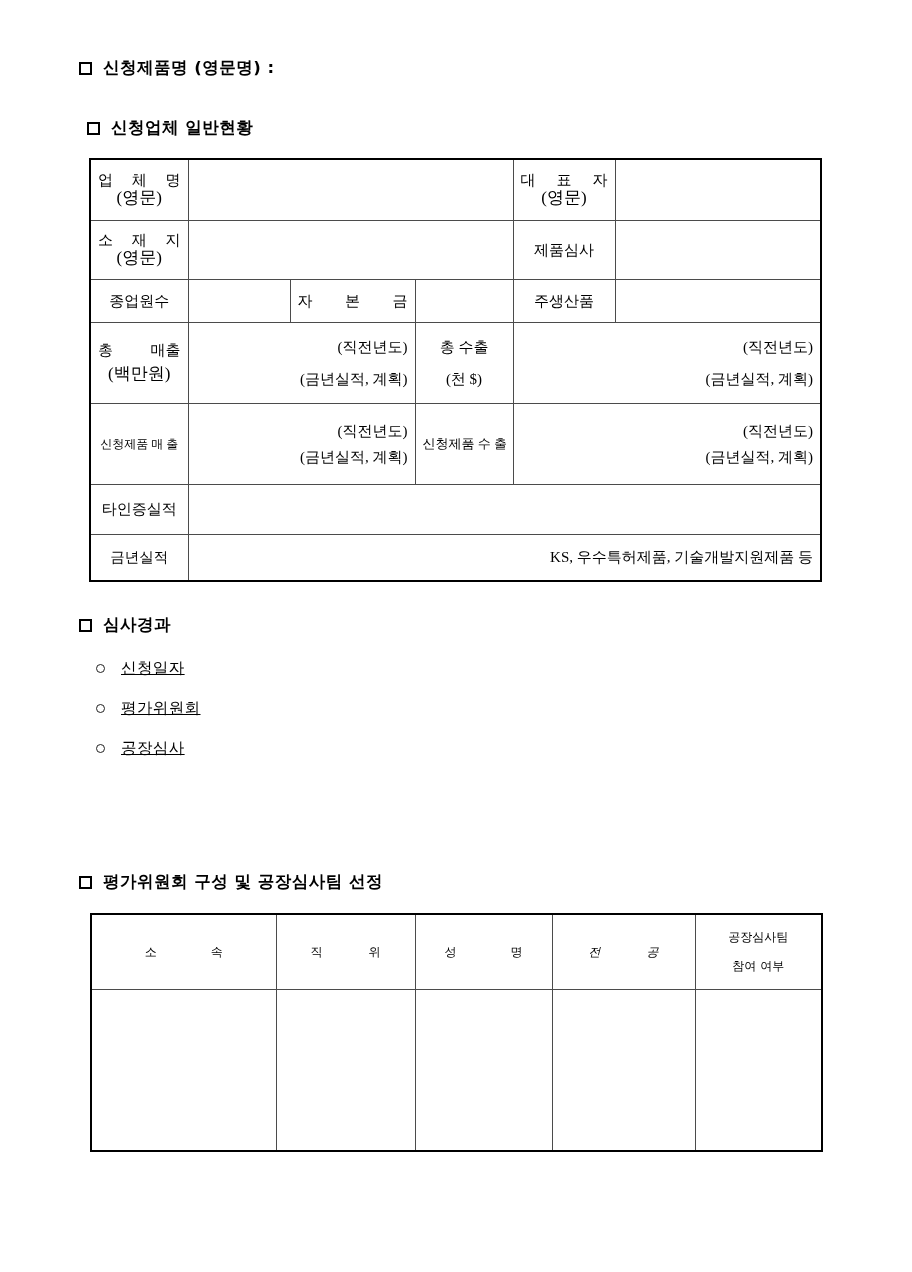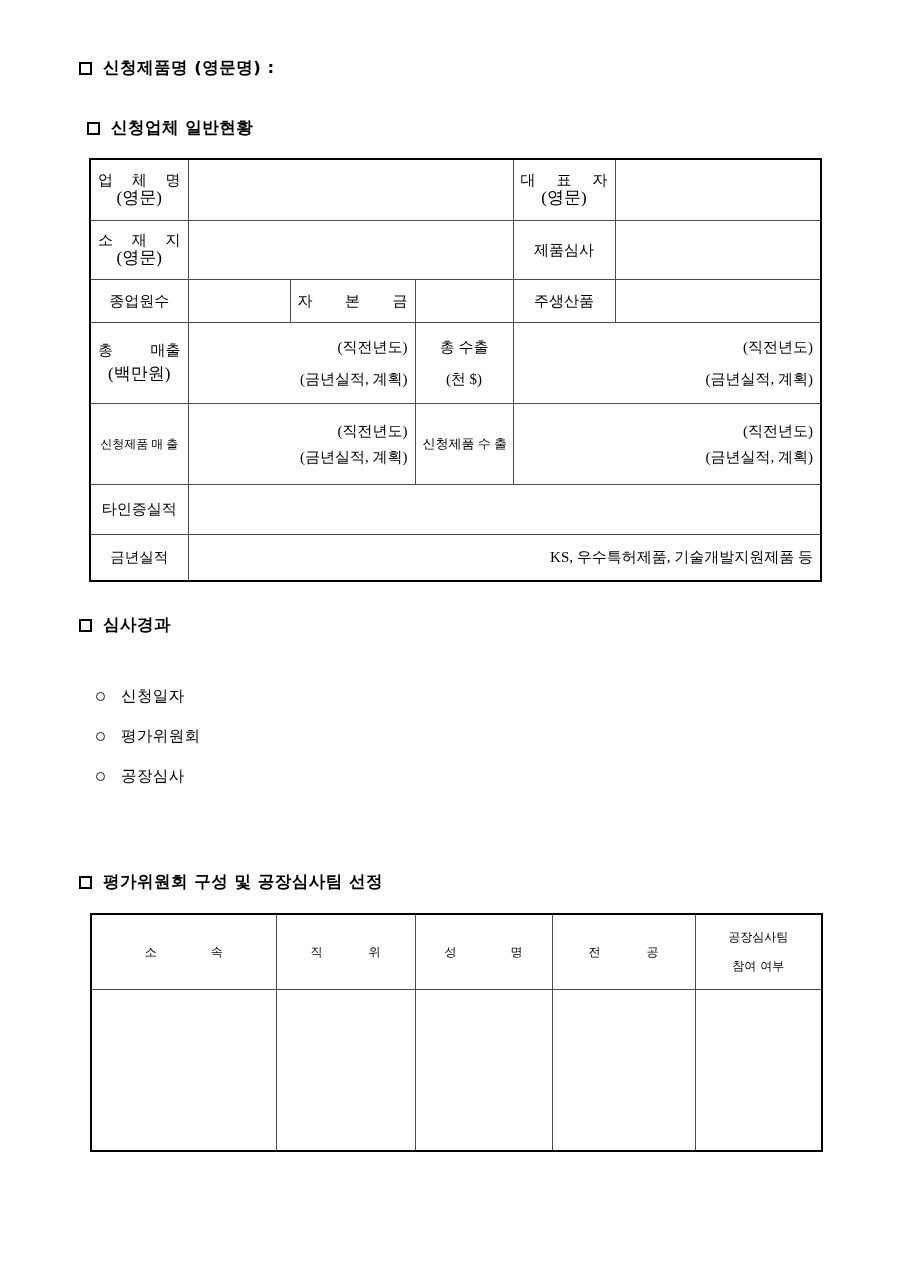--- a/index.html
+++ b/index.html
@@ -45,22 +45,23 @@
     flex: none;
     position: relative;
     top: 0px;
   }
   .heading .htext { display: inline-block; }
 
   
   .bullet-list {
     position: absolute;
     left: 96px;
-    top: 676px;
+    top: 648px;
     width: 340px;
+    text-decoration: underline;
   }
   .bullet-item {
     display: flex;
     align-items: center;
     height: 40px;
     font-size: 15.5px;
     letter-spacing: 0.4px;
     font-family: "DejaVu Serif", "Liberation Serif", serif;
   }
   .bullet-item .dot {
@@ -284,21 +285,21 @@
         <td class="hd">
           <span class="spread" style="width:78px; margin:16px auto;">소   속</span>
         </td>
         <td class="hd">
           <span class="spread" style="width:70px; margin:0 auto;">직  위</span>
         </td>
         <td class="hd">
           <span class="spread" style="width:78px; margin:0 auto;">성   명</span>
         </td>
         <td class="hd">
-          <span class="spread" style="width:70px; margin:0 auto;">전  공</span>
+          <span class="spread" style="width:70px; margin:0 auto;font-style:italic;">전  공</span>
         </td>
         <td class="hd">
           <span class="two1">공장심사팀</span>
           <span class="two2">참여 여부</span>
         </td>
       </tr>
       <tr>
         <td class="body"></td>
         <td class="body"></td>
         <td class="body"></td>

